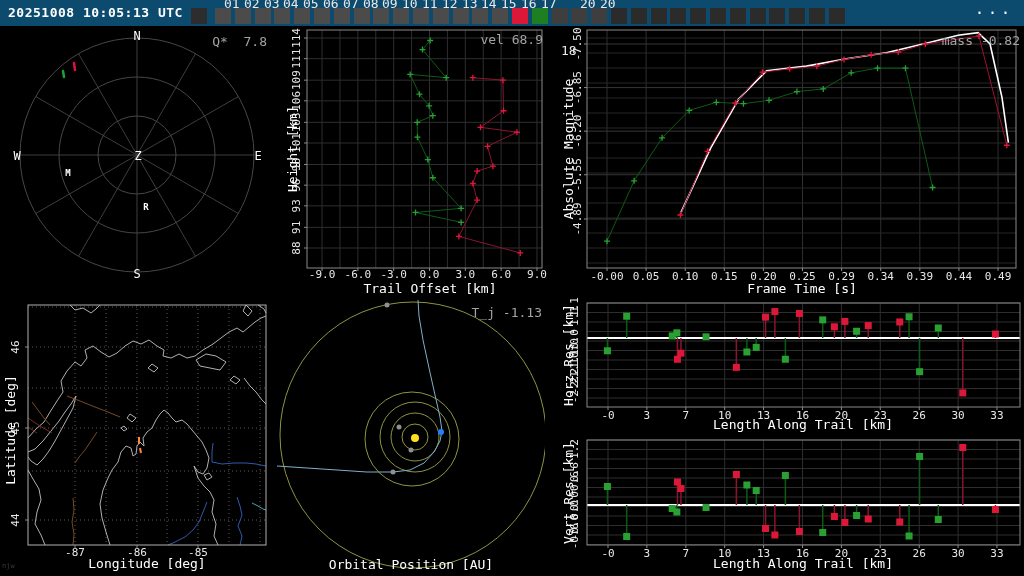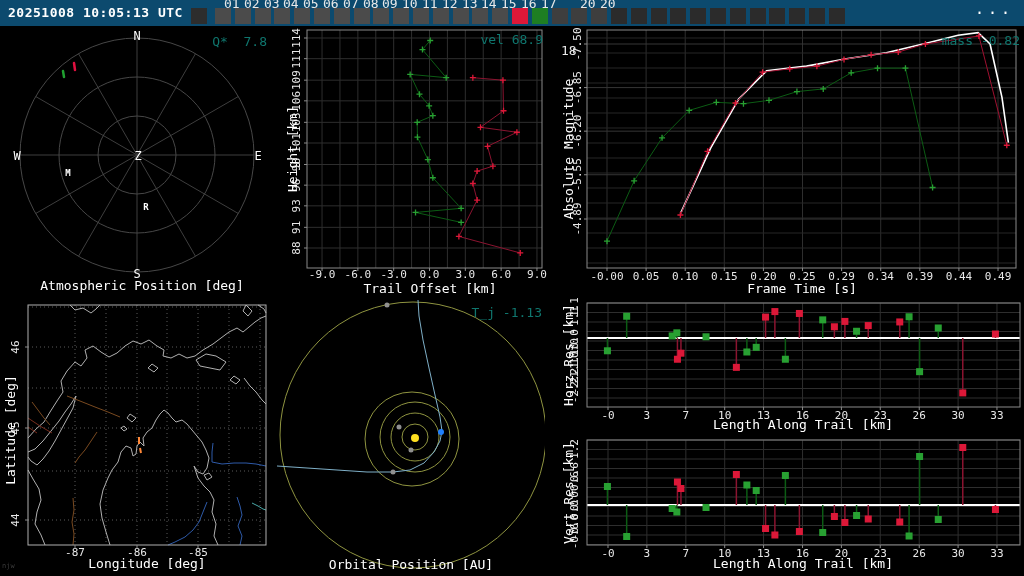--- a/index.html
+++ b/index.html
@@ -5,21 +5,21 @@
   html,body{margin:0;padding:0;background:#000;}
   body{width:1024px;height:576px;position:relative;overflow:hidden;
        font-family:"DejaVu Sans Mono","Liberation Mono",monospace;color:#fff;}
   .panel{position:absolute;}
   svg{position:absolute;left:0;top:0;display:block;}
   .lbl{position:absolute;color:#fff;font-size:13px;line-height:13px;white-space:pre;}
   .cx{transform:translateX(-50%);}
   .cc{transform:translate(-50%,-50%);}
   .vlabel{position:absolute;color:#fff;font-size:13px;line-height:13px;white-space:pre;
           transform:translate(-50%,-50%) rotate(-90deg);}
-  .badge{position:absolute;color:#0f766e;font-size:13px;white-space:pre;}
+  .badge{position:absolute;color:#a3a3a3;font-size:13px;white-space:pre;}
   .small{font-size:9px;font-weight:bold;}
   #status-bar{position:absolute;left:0;top:0;width:1024px;height:26px;background:#0c4a6e;}
   #timestamp{position:absolute;left:8px;top:5px;font-size:13px;font-weight:bold;letter-spacing:.5px;}
   .frame-sq{position:absolute;top:8px;width:16px;height:16px;}
   .frame-num{position:absolute;top:0px;font-size:13px;line-height:8px;color:#e8e8e8;}
   #menu-dots{position:absolute;right:10px;top:0px;font-size:15px;letter-spacing:4px;color:#fff;}
   #watermark{position:absolute;left:2px;top:262px;font-size:7px;color:#3a3a3a;}
 </style>
 </head>
 <body>
@@ -105,21 +105,20 @@
       <polyline points="63,45 64,51" fill="none" stroke="#20a030" stroke-width="2.5" stroke-linecap="round"></polyline>
     </svg>
   <span class="badge" style="right:18px;top:8px;">Q*  7.8</span>
   <span class="lbl cx" style="left:137px;top:4px;font-size:12px;">N</span>
   <span class="lbl cx" style="left:137px;top:242px;font-size:12px;">S</span>
   <span class="lbl cc" style="left:17px;top:130px;font-size:12px;">W</span>
   <span class="lbl cc" style="left:258px;top:130px;font-size:12px;">E</span>
   <span class="lbl cc" style="left:138px;top:130px;font-size:12px;">Z</span>
   <span class="lbl cc small" style="left:68px;top:147px;">M</span>
   <span class="lbl cc small" style="left:146px;top:181px;">R</span>
-  <span class="lbl cx" style="left:142px;top:253px;">Atmospheric Position [deg]</span>
 </div>
 
 <div class="panel" style="left:285px;top:26px;width:270px;height:274px;">
   <svg id="trail-svg" width="270" height="274">
       <line x1="37.040000000000006" y1="4" x2="37.040000000000006" y2="242" stroke="#2e2e2e"></line>
       <line x1="54.95" y1="4" x2="54.95" y2="242" stroke="#2e2e2e"></line>
       <line x1="72.86" y1="4" x2="72.86" y2="242" stroke="#2e2e2e"></line>
       <line x1="90.77000000000001" y1="4" x2="90.77000000000001" y2="242" stroke="#2e2e2e"></line>
       <line x1="108.68" y1="4" x2="108.68" y2="242" stroke="#2e2e2e"></line>
       <line x1="126.59" y1="4" x2="126.59" y2="242" stroke="#2e2e2e"></line>

